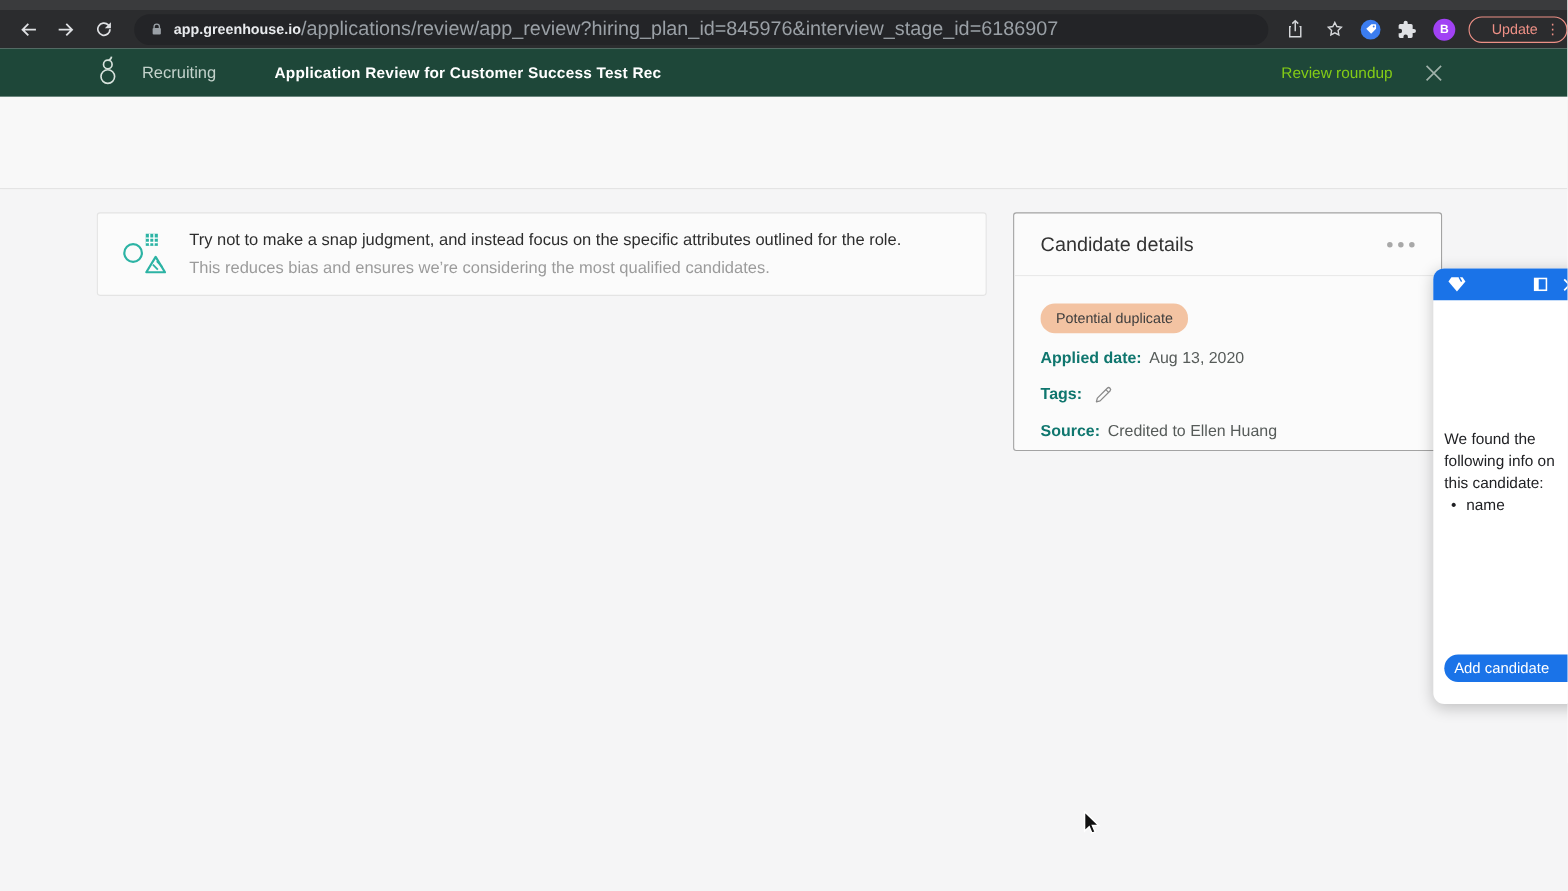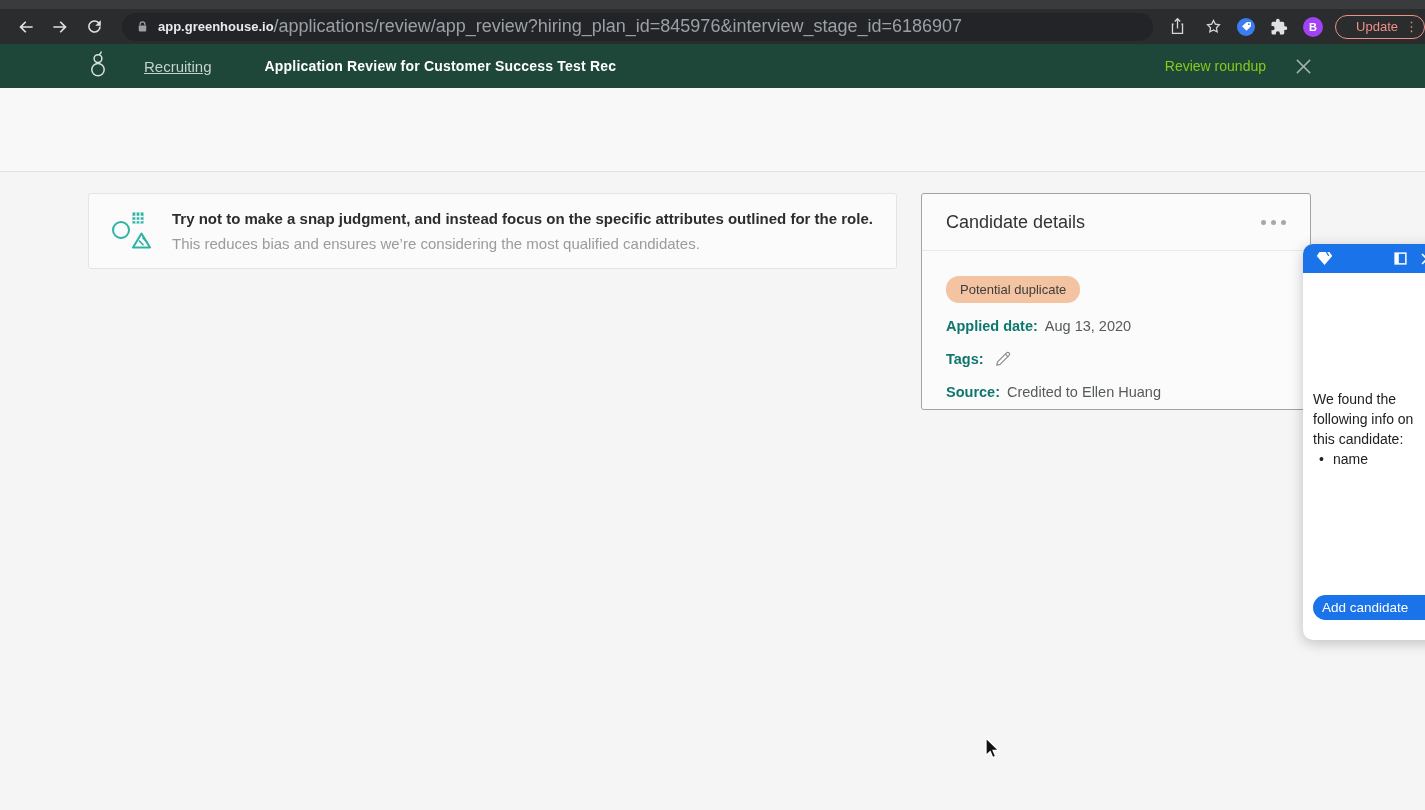--- a/index.html
+++ b/index.html
@@ -22,21 +22,21 @@
   .avatar-b { width:20px; height:20px; border-radius:50%; background:#a142f4; color:#fff; font-size:11px; font-weight:700;
     display:flex; align-items:center; justify-content:center; }
   .update-pill { height:24px; border:1px solid #ee9086; border-radius:12px; color:#ee9086; font-size:13px;
     display:flex; align-items:center; gap:7px; padding:0 6px 0 20px; }
   .update-pill .vdots { font-size:13px; letter-spacing:0; }
 
   
   .gh-header { position:absolute; top:44px; left:0; width:100%; height:44px; background:#1e4739;
     display:flex; align-items:center; }
   .gh-logo { margin-left:89px; }
-  .gh-product { color:#c3d2cb; font-size:15px; margin-left:36px;text-decoration:underline; }
+  .gh-product { color:#c3d2cb; font-size:15px; margin-left:21px; }
   .gh-title { color:#ffffff; font-size:14px; font-weight:700; margin-left:53px; letter-spacing:.2px; }
   .gh-right { margin-left:auto; display:flex; align-items:center; }
   .gh-roundup { color:#84cc16; font-size:14px; }
   .gh-close { margin:0 113px 0 29px; cursor:pointer; display:flex; }
 
   
   .subheader { position:absolute; top:88px; left:0; width:100%; height:84px; background:#f8f8f8;
     border-bottom:1px solid #e2e2e2; box-shadow:0 2px 3px rgba(0,0,0,.05); }
   .chev-left { position:absolute; left:47px; top:117px; cursor:pointer; }
   .queue-count { position:absolute; left:90px; top:110px; font-size:13.5px; color:#8f8f8f; }
@@ -48,21 +48,21 @@
   .btn-reject { width:72px; background:#d53b30; border:none; color:#fff; margin-left:16px; }
   .btn-advance { width:104px; background:#0d8560; border:none; color:#fff; margin-left:16px; }
   .chev-right { margin:0 58px 0 24px; cursor:pointer; display:flex; }
 
   
   .content { position:absolute; top:172px; left:0; width:100%; height:638px; background:#f5f5f6; }
   .tip-box { position:absolute; left:88px; top:21px; width:809px; height:76px; background:#fbfbfb;
     border:1px solid #e4e4e4; border-radius:3px; display:flex; align-items:center; }
   .tip-icon { margin-left:21px; flex:0 0 auto; }
   .tip-text { margin-left:20px; }
-  .tip-line1 { font-size:15px; color:#2d2d2d;font-weight:bold; }
+  .tip-line1 { font-size:15px; color:#2d2d2d; }
   .tip-line2 { font-size:15px; color:#9b9b9b; margin-top:8px; }
 
   
   .card { position:absolute; left:921px; top:21px; width:390px; height:217px; background:#fbfbfb;
     border:1px solid #a3a3a3; border-radius:3px; }
   .card-header { height:57px; display:flex; align-items:center; border-bottom:1px solid #e9e9e9; padding:0 24px; }
   .card-title { font-size:18px; color:#333333; }
   .dots-menu { margin-left:auto; display:flex; gap:5px; cursor:pointer; padding:4px 0; }
   .dots-menu i { width:5px; height:5px; border-radius:50%; background:#a8a8a8; display:block; }
   .card-body { padding:25px 24px 0; }

